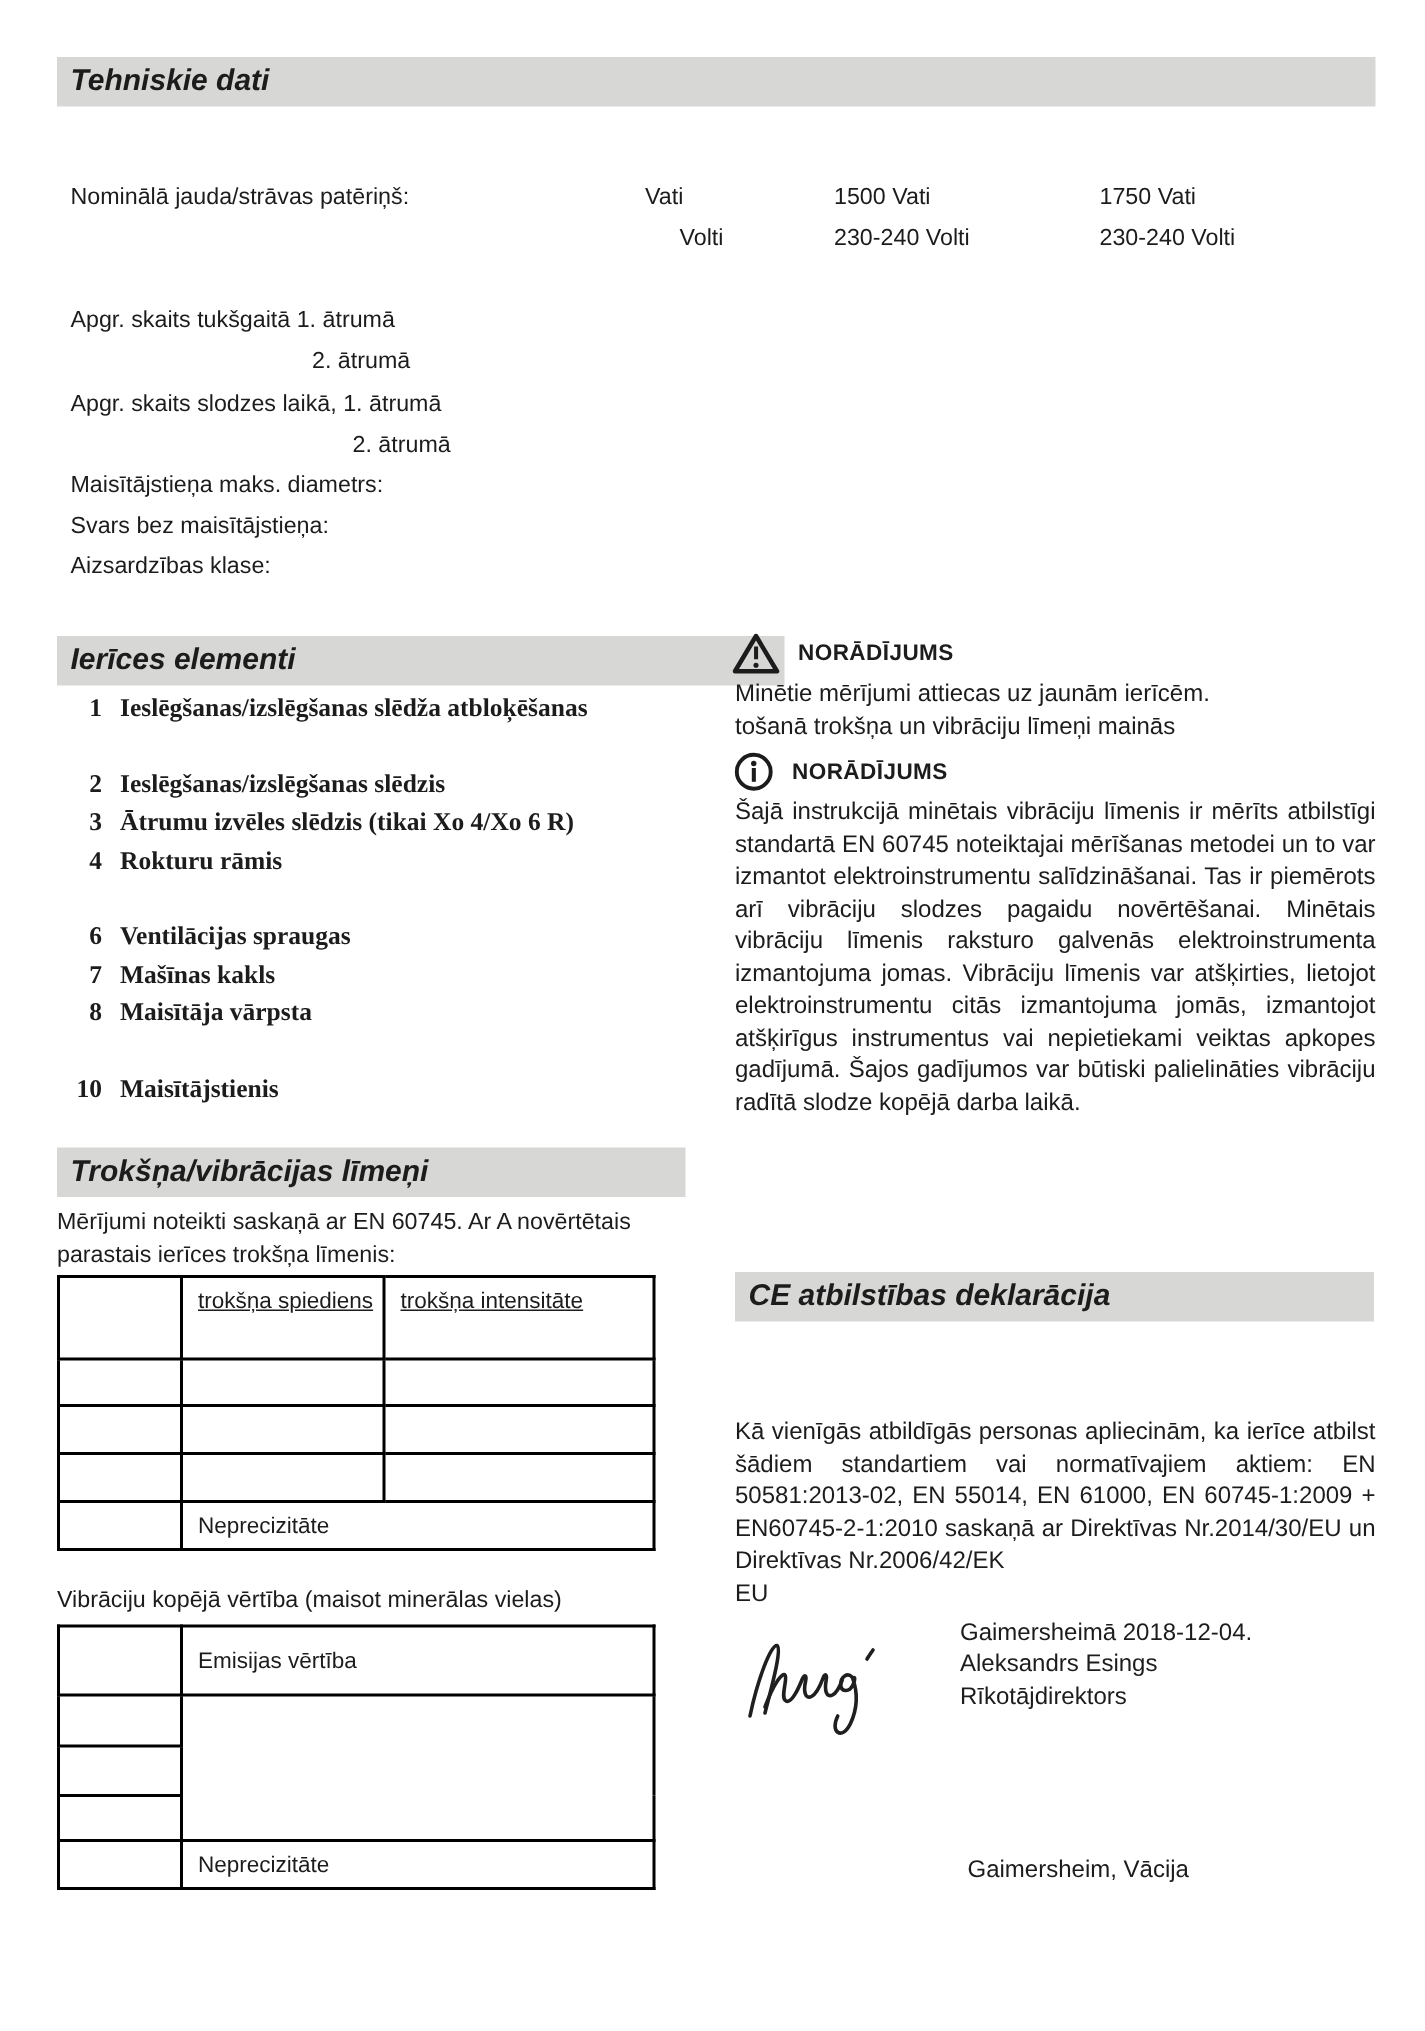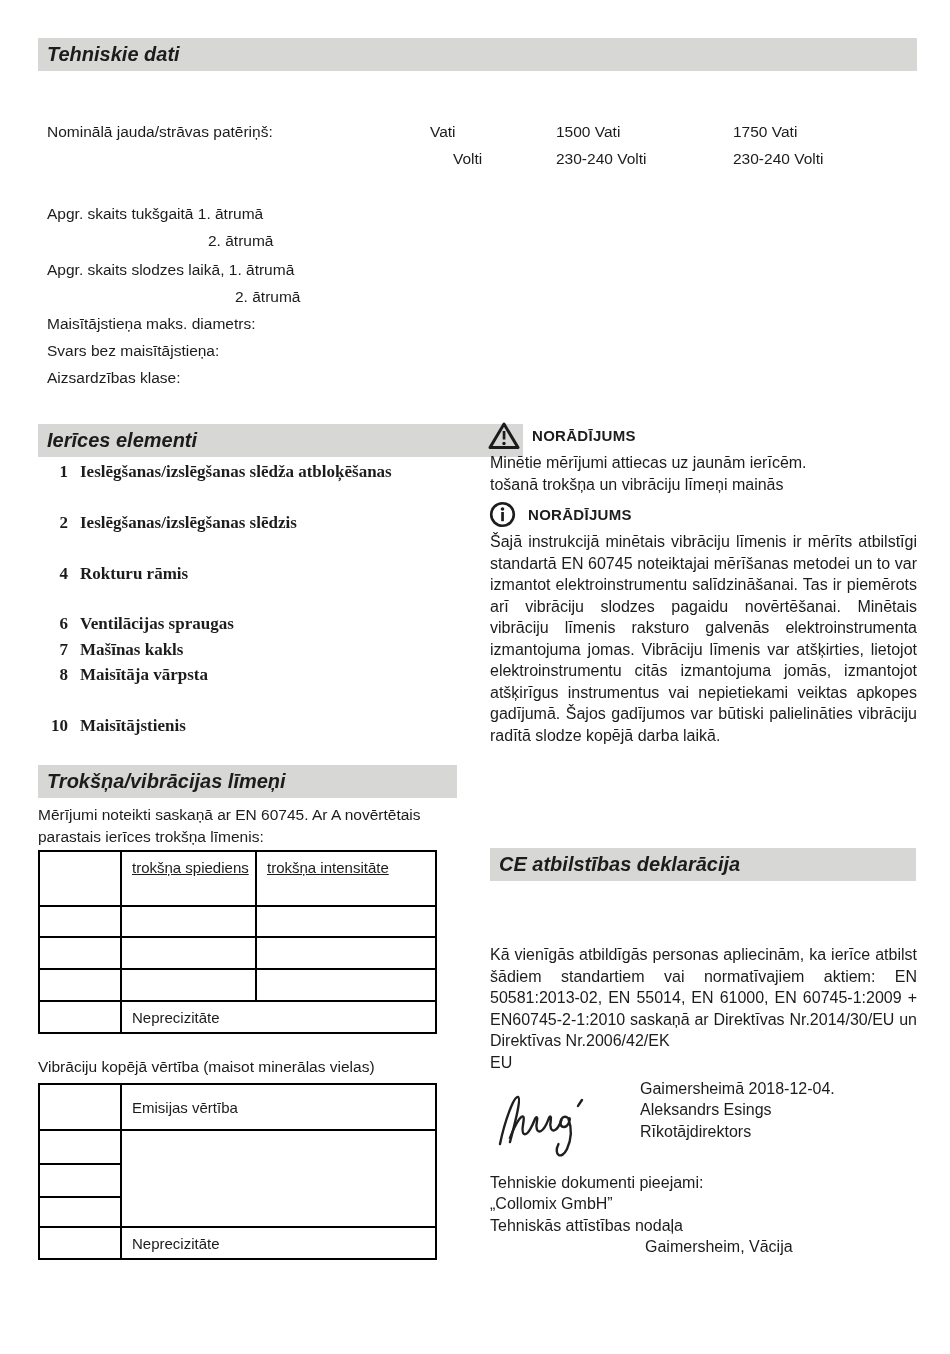--- a/index.html
+++ b/index.html
@@ -43,20 +43,22 @@
   <div class="abs t15" style="left:47px;top:315px">Maisītājstieņa maks. diametrs:</div>
   <div class="abs t15" style="left:47px;top:342px">Svars bez maisītājstieņa:</div>
   <div class="abs t15" style="left:47px;top:369px">Aizsardzības klase:</div>
 
   <div class="abs bar" style="left:38px;top:424px;width:485px;height:33px">Ierīces elementi</div>
 
   <div class="abs list-item" style="top:462px">
     <span class="list-num">1</span><span>Ieslēgšanas/izslēgšanas slēdža atbloķēšanas</span></div>
   <div class="abs list-item" style="top:513px">
     <span class="list-num">2</span><span>Ieslēgšanas/izslēgšanas slēdzis</span></div>
+  <div class="abs list-item" style="top:538px">
+    <span class="list-num">3</span><span>Ātrumu izvēles slēdzis (tikai Xo 4/Xo 6 R)</span></div>
   <div class="abs list-item" style="top:564px">
     <span class="list-num">4</span><span>Rokturu rāmis</span></div>
   <div class="abs list-item" style="top:614px">
     <span class="list-num">6</span><span>Ventilācijas spraugas</span></div>
   <div class="abs list-item" style="top:640px">
     <span class="list-num">7</span><span>Mašīnas kakls</span></div>
   <div class="abs list-item" style="top:665px">
     <span class="list-num">8</span><span>Maisītāja vārpsta</span></div>
   <div class="abs list-item" style="top:716px">
     <span class="list-num">10</span><span>Maisītājstienis</span></div>
@@ -162,20 +164,15 @@
     <path d="M76 36 C 73 33, 68.5 35.5, 68.5 41 C 68.5 46, 74 46.5, 76.5 41.5 C 78.5 37.5, 78 35, 76.5 37 C 79 44, 80.5 55, 75 67 C 69.5 78.5, 61 73, 66.5 62"></path>
     <path d="M86 24 C 87.5 21.5, 89 19.5, 90 18"></path>
   </svg>
 
   <div class="abs body16" style="left:640px;top:1078px;line-height:21.3px">
     <div>Gaimersheimā 2018-12-04.</div>
     <div>Aleksandrs Esings</div>
     <div>Rīkotājdirektors</div>
   </div>
 
-  <div class="abs body16" style="left:490px;top:1172px;line-height:21.3px">
-    <div>Tehniskie dokumenti pieejami:</div>
-    <div>„Collomix GmbH”</div>
-    <div>Tehniskās attīstības nodaļa</div>
-  </div>
   <div class="abs body16" style="left:645px;top:1236px">Gaimersheim, Vācija</div>
 
 </div>
 
 </body></html>

